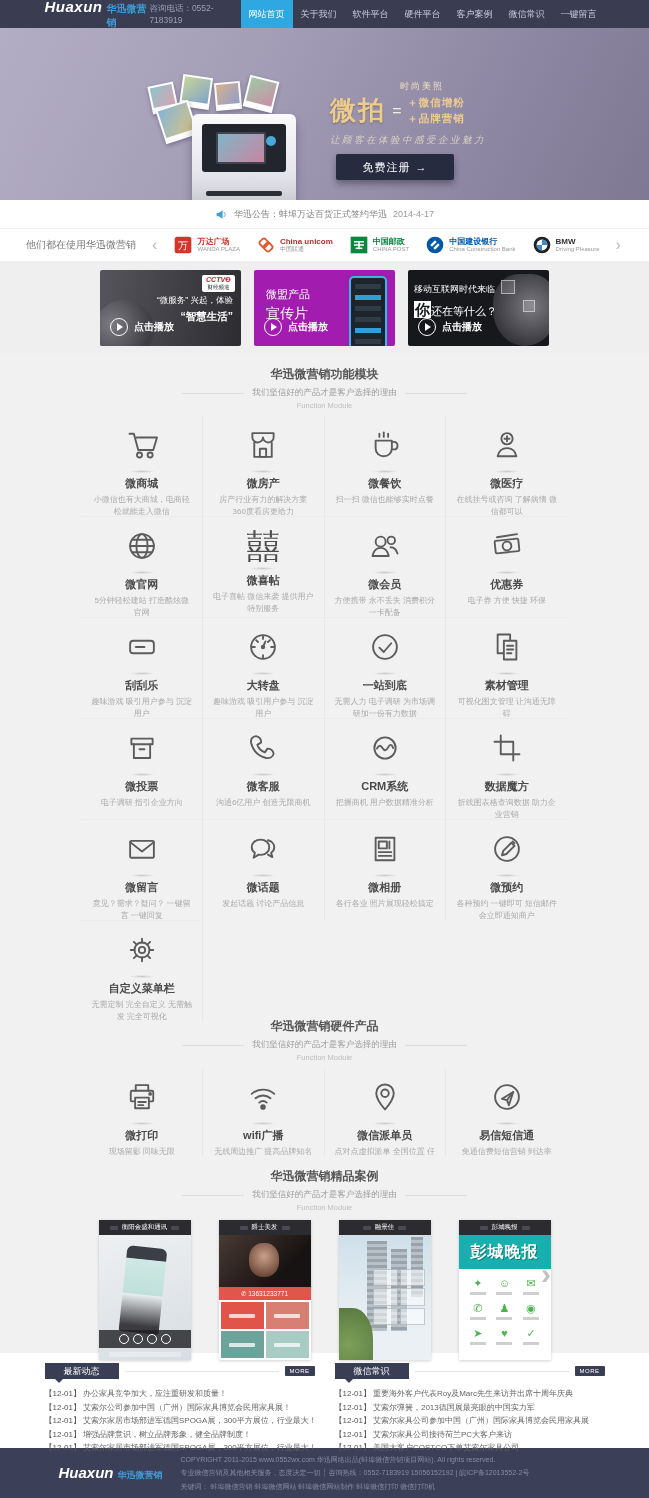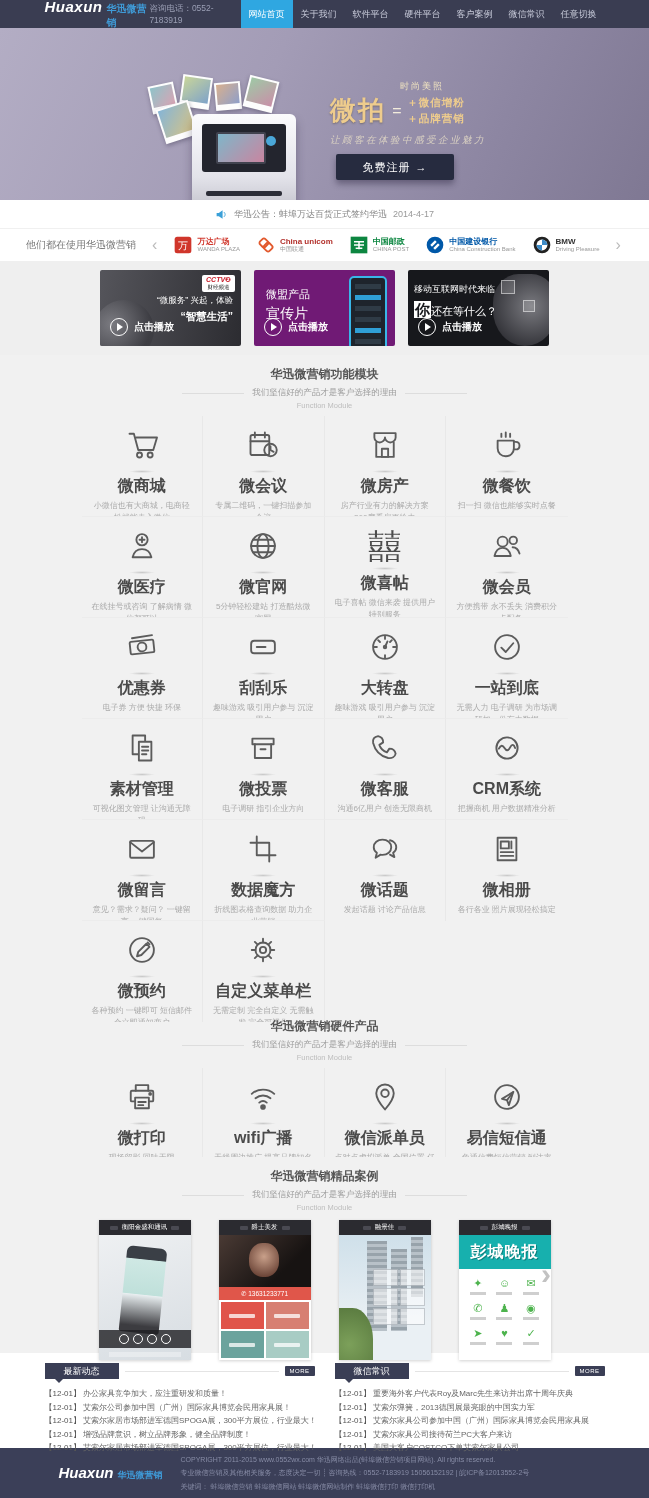--- a/index.html
+++ b/index.html
@@ -44,21 +44,21 @@
 .pchev{font-size:16px;color:#bbb;cursor:pointer;line-height:1;padding:0 2px}
 .plogos{display:flex;align-items:center;gap:16px}
 .plogo{display:flex;align-items:center;gap:4px;cursor:pointer}
 .plogo .ptxt{line-height:1.15}
 .plogo .pname{font-size:8px;font-weight:bold;white-space:nowrap}
 .plogo .psub{font-size:6px;color:#999;white-space:nowrap}
 
 .videos{height:94px;background:#efefef;display:flex;align-items:center;justify-content:center;gap:13px}
 .vcard{width:141px;height:76px;border-radius:2px;position:relative;overflow:hidden;cursor:pointer;color:#fff}
 .vcard.v1{background:linear-gradient(100deg,#55555b,#2c2c31)}
-.vcard.v2{background:#701a75}
+.vcard.v2{background:#a21caf}
 .vcard.v3{background:#17181c}
 .vplay{position:absolute;left:10px;bottom:10px;display:flex;align-items:center;gap:6px}
 .vplay .pcirc{width:18px;height:18px;border:1px solid #fff;border-radius:50%;display:flex;align-items:center;justify-content:center}
 .vplay .tri{width:0;height:0;border-left:6px solid #fff;border-top:4px solid transparent;border-bottom:4px solid transparent;margin-left:2px}
 .vplay .ptxt{font-size:10px;font-weight:bold}
 .v1 .lines{position:absolute;right:8px;top:24px;text-align:right;font-size:8.5px;line-height:1.6}
 .v1 .lines .l2{font-size:10.5px;font-weight:bold}
 .badge{position:absolute;right:6px;top:5px;background:#fff;border-radius:2px;padding:1px 4px;text-align:center}
 .badge .b1{color:#c8202c;font-size:7px;font-weight:bold;font-style:italic}
 .badge .b2{color:#2a2a2a;font-size:5.5px}
@@ -81,21 +81,21 @@
 .sec-sub::before,.sec-sub::after{content:"";width:62px;height:1px;background:#ddd}
 .sec-tag{font-size:7.5px;color:#bdbdbd;margin-top:2px}
 .m-grid{width:486px;margin:6px auto 0;display:grid;grid-template-columns:repeat(4,1fr)}
 .m-cell{height:101px;text-align:center;padding-top:9px;border-right:1px solid #e8e8e8;cursor:pointer;overflow:hidden}
 .m-cell:nth-child(4n){border-right:none}
 .m-cell.rowline{border-bottom:1px solid #ececec}
 .icn{width:40px;height:40px;display:inline-block}
 .icn *{stroke:#5c5c5c;stroke-width:3;fill:none;stroke-linecap:round;stroke-linejoin:round}
 .xi{font-size:34px;line-height:40px;color:#4c4c4c;display:inline-block;height:40px}
 .ishadow{width:26px;height:3px;margin:1px auto 3px;background:radial-gradient(ellipse at center,#c9c9c9 0%,rgba(200,200,200,0) 70%)}
-.m-title{font-size:16px;font-weight:bold;color:#4a4a4a}
+.m-title{font-size:11px;font-weight:bold;color:#4a4a4a}
 .m-desc{font-size:8px;color:#ababab;line-height:1.45;margin:3px 10px 0}
 .hw-grid .m-cell{height:104px}
 
 .cases{position:relative;height:196px}
 .case-arrow{position:absolute;top:102px;font-size:30px;font-weight:bold;color:#c2c2c2;cursor:pointer;line-height:1}
 .case-arrow.left{left:98px}.case-arrow.right{right:98px}
 .phones{display:flex;justify-content:center;gap:28px;margin-top:8px}
 .phone-card{width:92px;height:140px;background:#fff;box-shadow:0 1px 3px rgba(0,0,0,.18);cursor:pointer;overflow:hidden}
 .ph-head{height:15px;background:#2b2b30;color:#fff;font-size:6.5px;display:flex;align-items:center;justify-content:center;gap:4px}
 .ph-head .dot{width:8px;height:4px;background:#4a4a52;border-radius:1px}
@@ -152,21 +152,21 @@
       <span class="cn">华迅微营销</span>
     </div>
     <span class="phone">咨询电话：0552-7183919</span>
     <div class="nav" id="main-nav">
         <div class="nav-item active">网站首页</div>
         <div class="nav-item">关于我们</div>
         <div class="nav-item">软件平台</div>
         <div class="nav-item">硬件平台</div>
         <div class="nav-item">客户案例</div>
         <div class="nav-item">微信常识</div>
-        <div class="nav-item">任意切换</div>
+        <div class="nav-item">一键留言</div>
       </div>
   </div>
 </div>
 
 <div class="hero">
   <div class="polaroid" style="left:150px;top:56px;width:26px;height:28px;transform:rotate(-12deg)">
       <span class="ph" style="background:linear-gradient(135deg,#8fc3c9,#d8a4b4)"></span>
     </div>
   <div class="polaroid" style="left:181px;top:48px;width:30px;height:32px;transform:rotate(8deg)">
       <span class="ph" style="background:linear-gradient(135deg,#c9d59a,#7fa3c9)"></span>
@@ -338,26 +338,20 @@
     <div class="sec-sub">我们坚信好的产品才是客户选择的理由</div>
     <div class="sec-tag">Function Module</div>
   </div>
   <div class="m-grid" id="modules-grid">
       <div class="m-cell rowline"><svg class="icn" viewBox="0 0 64 64">
           <path d="M12 14h7l7 26h24l6-20H23"></path>
           <circle cx="28" cy="48" r="4"></circle>
           <circle cx="45" cy="48" r="4"></circle>
         </svg><div class="ishadow"></div><div class="m-title">微商城</div><div class="m-desc">小微信也有大商城，电商轻松就能走入微信</div></div>
       <div class="m-cell rowline"><svg class="icn" viewBox="0 0 64 64">
-          <rect x="12" y="16" width="30" height="32" rx="3"></rect>
-          <path d="M19 12v8m16-8v8M12 26h30"></path>
-          <circle cx="44" cy="40" r="10"></circle>
-          <path d="M44 34v6l5 3"></path>
-        </svg><div class="ishadow"></div><div class="m-title">微会议</div><div class="m-desc">专属二维码，一键扫描参加会议</div></div>
-      <div class="m-cell rowline"><svg class="icn" viewBox="0 0 64 64">
           <path d="M15 13h34v7c0 4-4 8-8.5 8S32 24 32 20c0 4-4 8-8.5 8S15 24 15 20v-7z"></path>
           <path d="M18 28v23h28V28"></path>
           <rect x="27" y="38" width="10" height="13"></rect>
         </svg><div class="ishadow"></div><div class="m-title">微房产</div><div class="m-desc">房产行业有力的解决方案 360度看房更给力</div></div>
       <div class="m-cell rowline"><svg class="icn" viewBox="0 0 64 64">
           <path d="M17 25h26v12c0 8-6 13-13 13s-13-5-13-13V25z"></path>
           <path d="M43 27h3c4 0 6 3 6 6s-2 6-6 6h-3"></path>
           <path d="M23 19v-5m7 5v-7m7 7v-5"></path>
         </svg><div class="ishadow"></div><div class="m-title">微餐饮</div><div class="m-desc">扫一扫 微信也能够实时点餐</div></div>
       <div class="m-cell rowline"><svg class="icn" viewBox="0 0 64 64">
@@ -409,27 +403,27 @@
           <path d="M28 34h8"></path>
         </svg><div class="ishadow"></div><div class="m-title">微投票</div><div class="m-desc">电子调研 指引企业方向</div></div>
       <div class="m-cell rowline"><svg class="icn" viewBox="0 0 64 64">
           <path d="M21 13c5 1 8 5 8 10l-6 4c2 6 6 10 12 12l4-6c5 0 9 3 10 8-1 5-6 8-12 7-12-3-21-12-24-24-1-6 2-10 8-11z"></path>
         </svg><div class="ishadow"></div><div class="m-title">微客服</div><div class="m-desc">沟通6亿用户 创造无限商机</div></div>
       <div class="m-cell rowline"><svg class="icn" viewBox="0 0 64 64">
           <circle cx="32" cy="32" r="17"></circle>
           <path d="M19 33c3-6 6-6 9-1s6 5 9-1 6-5 8 1"></path>
         </svg><div class="ishadow"></div><div class="m-title">CRM系统</div><div class="m-desc">把握商机 用户数据精准分析</div></div>
       <div class="m-cell rowline"><svg class="icn" viewBox="0 0 64 64">
+          <path d="M22 12v30h30"></path>
+          <path d="M12 22h30v30"></path>
+        </svg><div class="ishadow"></div><div class="m-title">数据魔方</div><div class="m-desc">折线图表格查询数据 助力企业营销</div></div>
+      <div class="m-cell rowline"><svg class="icn" viewBox="0 0 64 64">
           <rect x="13" y="19" width="38" height="27" rx="2"></rect>
           <path d="M13 21l19 15 19-15"></path>
         </svg><div class="ishadow"></div><div class="m-title">微留言</div><div class="m-desc">意见？需求？疑问？ 一键留言 一键回复</div></div>
-      <div class="m-cell rowline"><svg class="icn" viewBox="0 0 64 64">
-          <path d="M22 12v30h30"></path>
-          <path d="M12 22h30v30"></path>
-        </svg><div class="ishadow"></div><div class="m-title">数据魔方</div><div class="m-desc">折线图表格查询数据 助力企业营销</div></div>
       <div class="m-cell"><svg class="icn" viewBox="0 0 64 64">
           <path d="M28 17c-8 0-14 5-14 12 0 4 2 7 5 9l-2 8 8-5c1 .2 2 .3 3 .3 8 0 14-5 14-12S36 17 28 17z"></path>
           <path d="M40 18c6 1 10 6 10 11 0 4-2 7-5 9l2 7-7-4"></path>
         </svg><div class="ishadow"></div><div class="m-title">微话题</div><div class="m-desc">发起话题 讨论产品信息</div></div>
       <div class="m-cell"><svg class="icn" viewBox="0 0 64 64">
           <rect x="17" y="14" width="30" height="36"></rect>
           <rect x="22" y="20" width="13" height="11"></rect>
           <path d="M39 20v11M22 37h20M22 43h20"></path>
         </svg><div class="ishadow"></div><div class="m-title">微相册</div><div class="m-desc">各行各业 照片展现轻松搞定</div></div>
       <div class="m-cell"><svg class="icn" viewBox="0 0 64 64">

